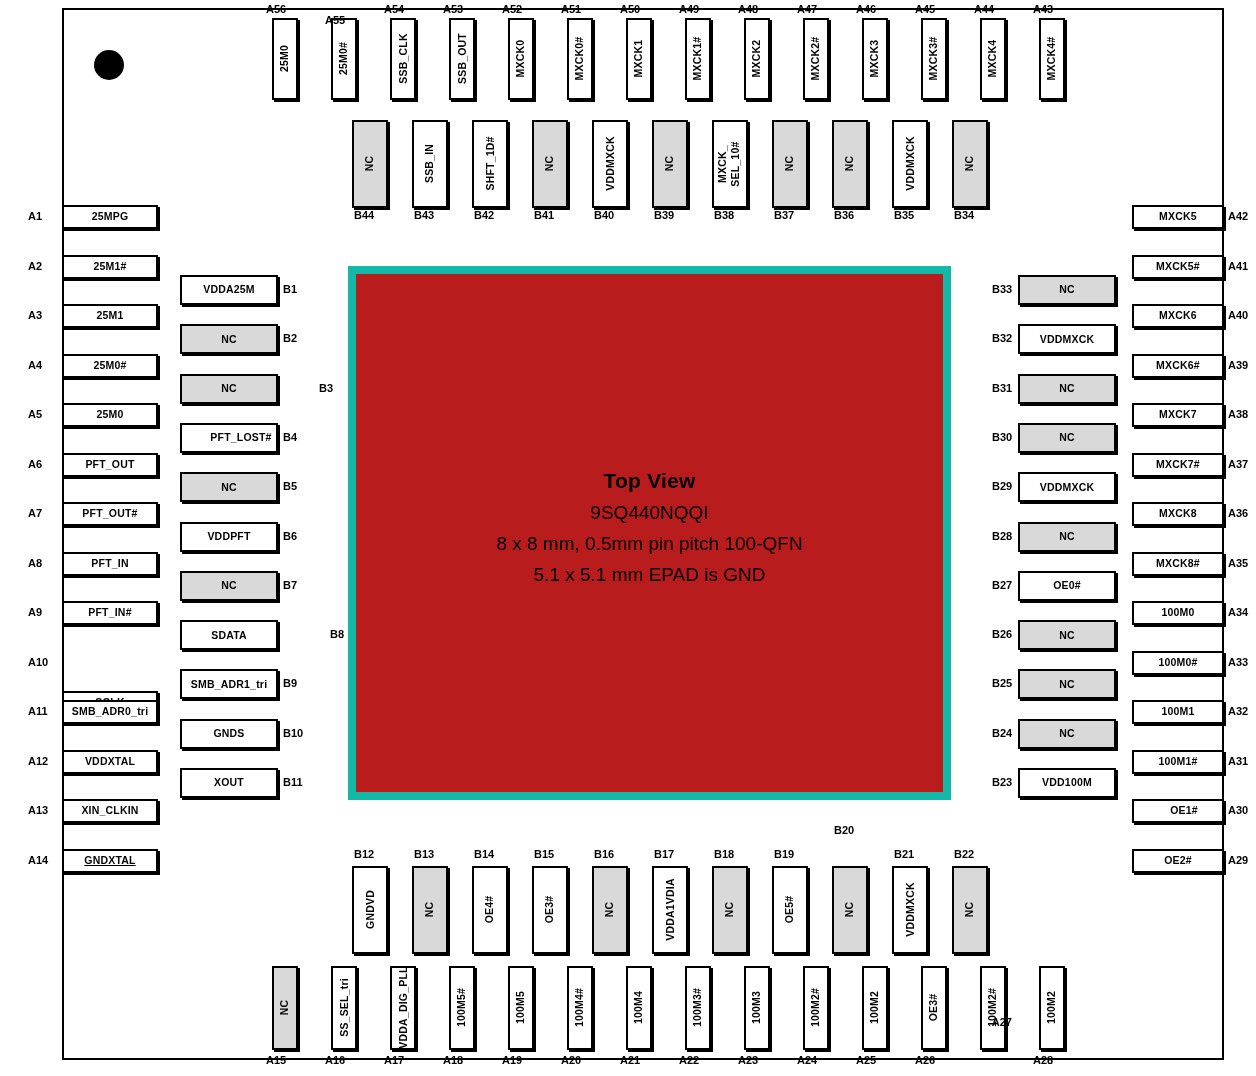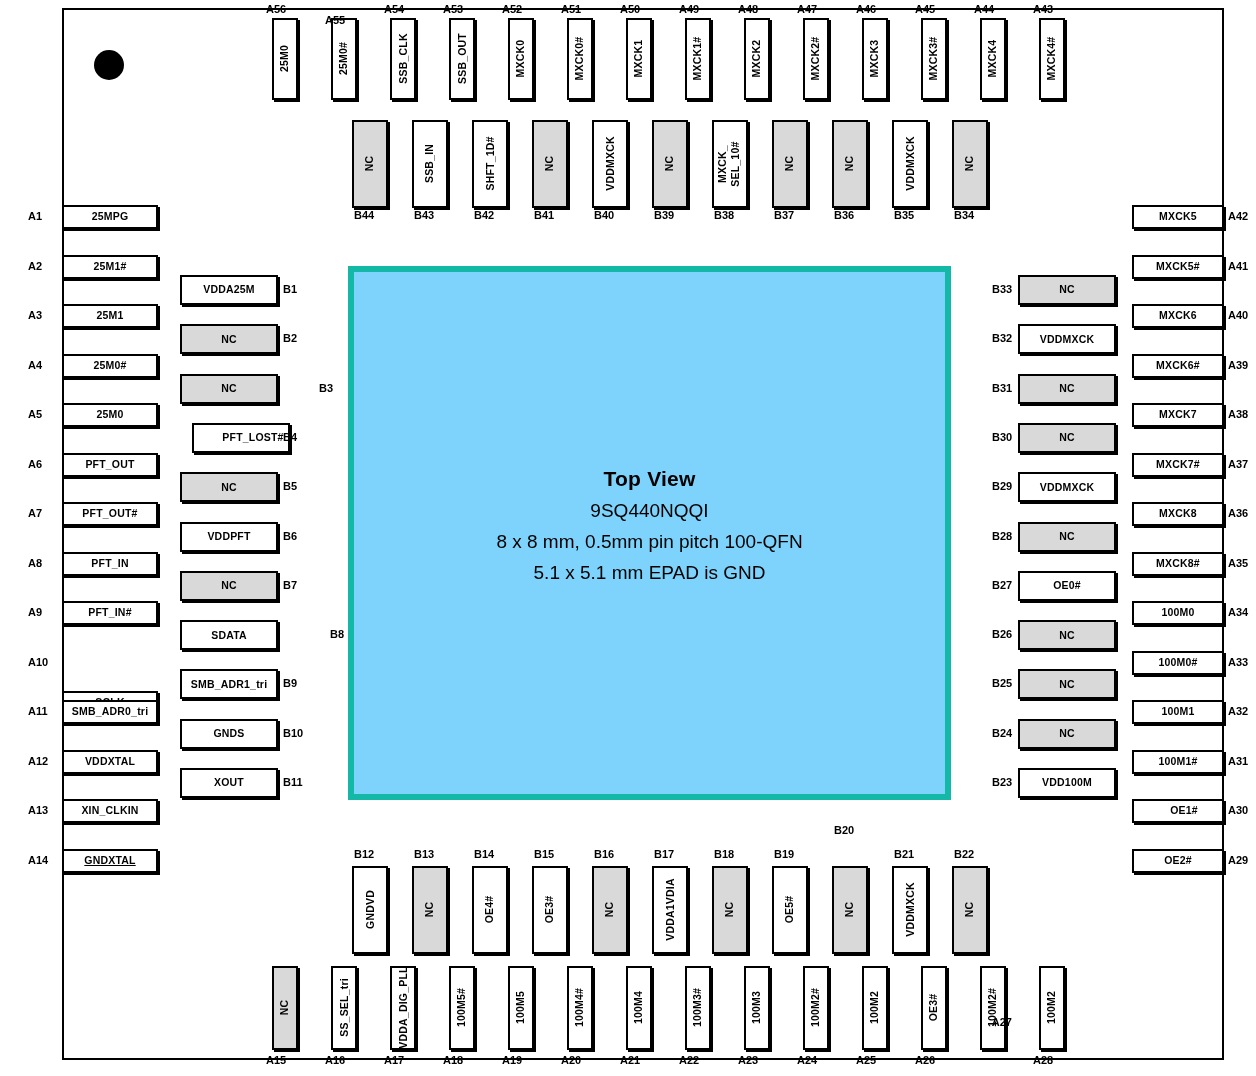--- a/index.html
+++ b/index.html
@@ -20,23 +20,23 @@
     width:1162px; height:1052px;
     border:2px solid #000;
     box-sizing:border-box;
   }
 
   
   #die-body{
     position:absolute;
     left:348px; top:266px;
     width:603px; height:534px;
-    border:6px solid #14b8a6;
+    border:8px solid #14b8a6;
     box-sizing:border-box;
-    background:#7dd3fc;
+    background:#b91c1c;
   }
 
   #die-text{
     position:absolute;
     left:0; right:0; top:190px;
     text-align:center;
     line-height:1.62;
   }
   #die-text .t1{font-size:21px;font-weight:bold;letter-spacing:.2px;}
   #die-text .t2{font-size:19px;}
@@ -276,21 +276,21 @@
       </div>
       <div class="pinnum" style="left: 283px; top: 283px; width: 28px;">B1</div>
       <div class="pad h nc" style="left: 180px; top: 324.3px; width: 98px; height: 30px;">
         <span class="lbl">NC</span>
       </div>
       <div class="pinnum" style="left: 283px; top: 332.3px; width: 28px;">B2</div>
       <div class="pad h nc" style="left: 180px; top: 373.6px; width: 98px; height: 30px;">
         <span class="lbl">NC</span>
       </div>
       <div class="pinnum" style="left: 283px; top: 381.6px; width: 28px; padding-left: 36px;">B3</div>
-      <div class="pad h" style="left: 192px; top: 422.9px; width: 98px; height: 30px; padding-left: 24px;">
+      <div class="pad h" style="left: 180px; top: 422.9px; width: 98px; height: 30px; padding-left: 24px;">
         <span class="lbl">PFT_LOST#</span>
       </div>
       <div class="pinnum" style="left: 283px; top: 430.9px; width: 28px;">B4</div>
       <div class="pad h nc" style="left: 180px; top: 472.2px; width: 98px; height: 30px;">
         <span class="lbl">NC</span>
       </div>
       <div class="pinnum" style="left: 283px; top: 480.2px; width: 28px;">B5</div>
       <div class="pad h" style="left: 180px; top: 521.5px; width: 98px; height: 30px;">
         <span class="lbl">VDDPFT</span>
       </div>

